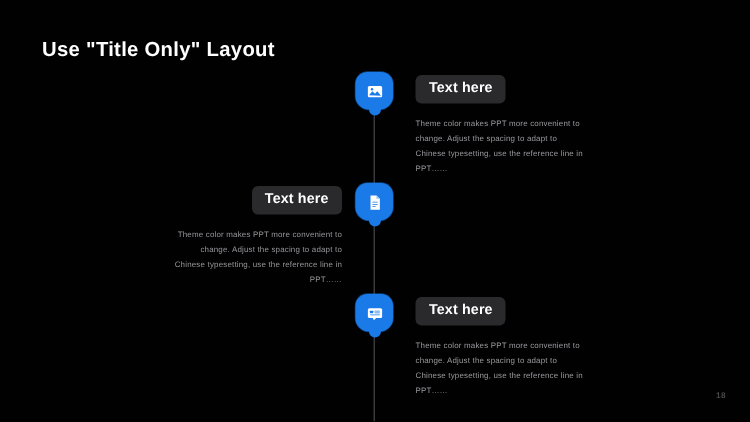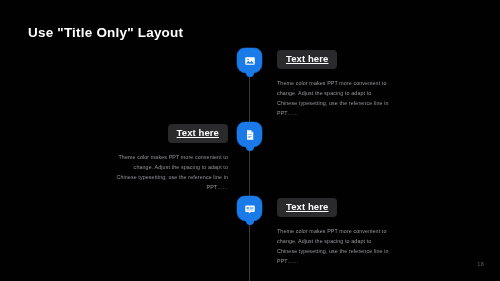--- a/index.html
+++ b/index.html
@@ -90,21 +90,20 @@
   .badge {
     display: inline-block;
     background: #2a2a2c;
     color: #ffffff;
     font-size: 9.5px;
     font-weight: bold;
     padding: 4px 9px 5px 9px;
     border-radius: 4px;
     line-height: 1;
     letter-spacing: 0.1px;
-    text-decoration: underline;
   }
 
   .body-text {
     margin-top: 9px;
     font-size: 5.3px;
     line-height: 1.95;
     color: #9a9a9e;
     letter-spacing: 0.12px;
   }
   .block-left .body-text { color: #97979b; }

